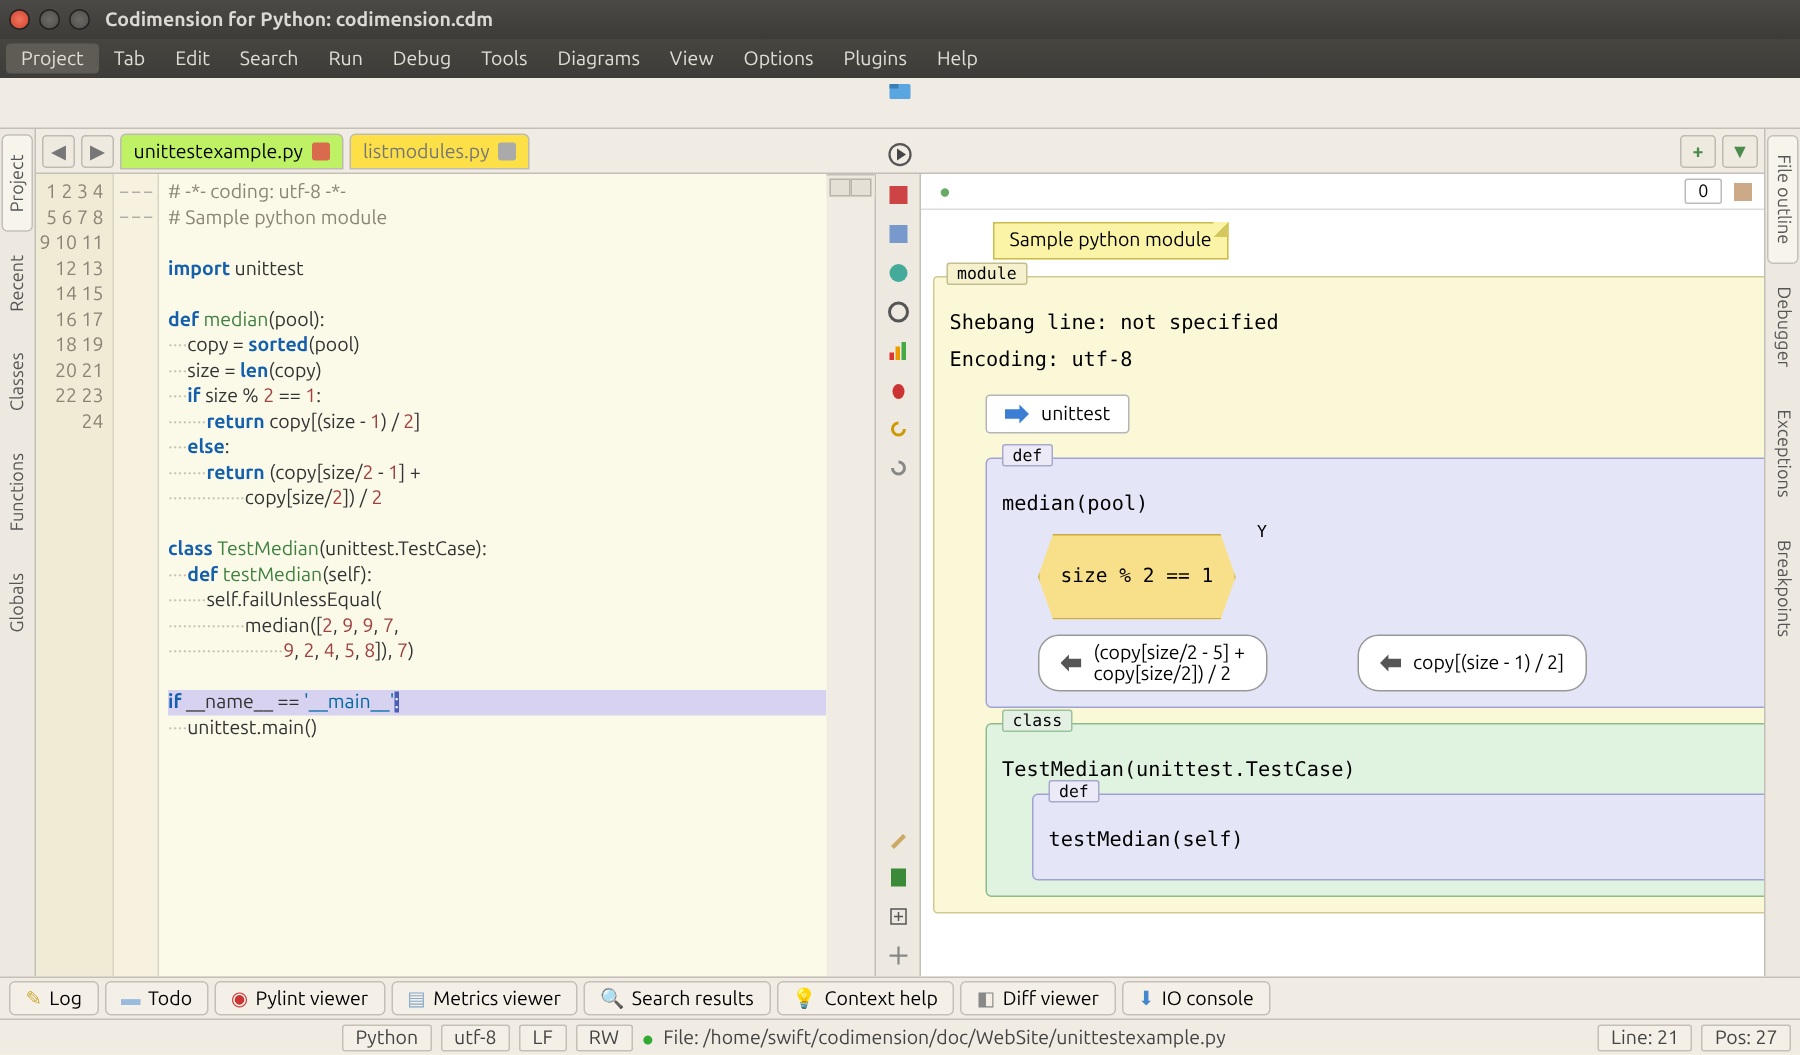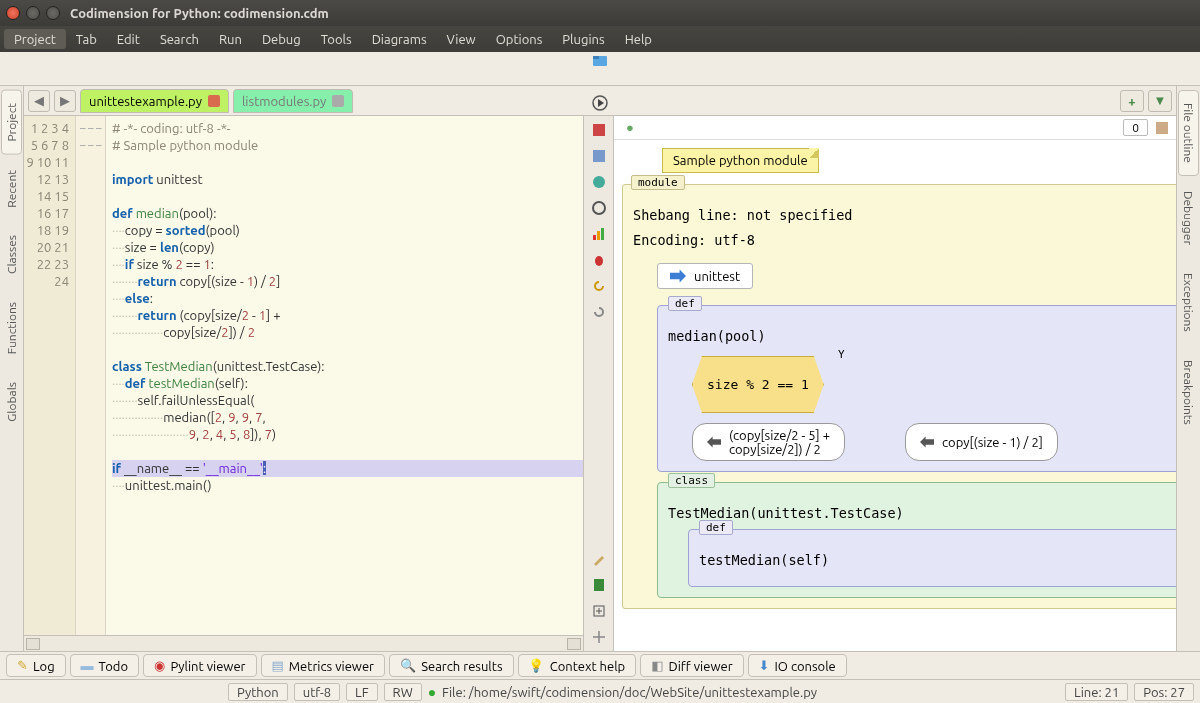--- a/index.html
+++ b/index.html
@@ -18,36 +18,36 @@
 .tool-sep{width:1px;height:24px;background:#c4c0b8;margin:0 2px;}
 .main-area{flex:1;display:flex;overflow:hidden;}
 .side-tabs{width:24px;background:#ede9e0;border-right:1px solid #c4c0b8;display:flex;flex-direction:column;align-items:center;padding-top:4px;}
 .side-tab{writing-mode:vertical-rl;transform:rotate(180deg);padding:12px 3px;font-size:12px;color:#555;border:1px solid transparent;border-radius:4px;margin-bottom:2px;cursor:pointer;}
 .side-tab.right{transform:none;writing-mode:vertical-rl;}
 .side-tab.active{background:#f7f4ec;border-color:#c4c0b8;}
 .center-col{flex:1;display:flex;flex-direction:column;overflow:hidden;}
 .tab-strip{height:30px;display:flex;align-items:center;padding:0 4px;gap:4px;border-bottom:1px solid #c4c0b8;}
 .nav-btn{width:22px;height:22px;border:1px solid #bfbbb2;border-radius:3px;display:flex;align-items:center;justify-content:center;background:#efeadf;cursor:pointer;color:#777;}
 .file-tab{height:24px;padding:0 8px;border:1px solid #bfbbb2;border-radius:4px 4px 0 0;background:#bef264;display:flex;align-items:center;gap:6px;cursor:pointer;font-size:13px;}
-.file-tab.inactive{background:#86efac;color:#777;}
+.file-tab.inactive{background:#fde047;color:#777;}
 .tab-close{width:12px;height:12px;background:#d96a4d;border-radius:2px;}
 .tab-close.inactive{background:#aaa;}
 .tab-strip-right{margin-left:auto;display:flex;gap:4px;align-items:center;}
 .btn-box{width:24px;height:22px;border:1px solid #bfbbb2;border-radius:3px;background:#efeadf;display:flex;align-items:center;justify-content:center;cursor:pointer;}
 .editor-split{flex:1;display:flex;overflow:hidden;}
-.editor-pane{width:560px;display:flex;flex-direction:column;border-right:1px solid #c4c0b8;}
+.editor-pane{width:560px;display:flex;border-right:1px solid #c4c0b8;}
 .code-area{flex:1;display:flex;background:#fbfae9;overflow:hidden;font-family:"DejaVu Sans Mono","Courier New",monospace;font-size:13.5px;line-height:17px;}
 .gutter{width:52px;background:#efebd5;color:#8a8574;text-align:right;padding:4px 6px 0 0;border-right:1px solid #d9d5c6;}
 .fold-col{width:30px;background:#f6f2df;border-right:1px solid #d9d5c6;padding:4px 0 0 4px;color:#999;font-size:11px;}
 .code{flex:1;padding:4px 0 0 6px;white-space:pre;color:#333;overflow:hidden;}
 .c-comment{color:#8a8575;}
 .c-kw{color:#1560ad;font-weight:bold;}
 .c-fn{color:#3f7f3f;}
 .c-num{color:#a04040;}
-.c-str{color:#6d28d9;}
+.c-str{color:#0369a1;}
 .dots{color:#c9c4b1;}
 .code-line-hl{background:#d6d2ef;display:inline-block;width:100%;}
 .sel{background:#4a5eb7;color:#fff;}
 .h-scroll{height:16px;background:#ede9df;border-top:1px solid #c4c0b8;display:flex;align-items:center;padding:0 2px;}
 .scroll-btn{width:14px;height:12px;border:1px solid #b8b4aa;background:#e4e0d6;}
 .mid-iconcol{width:30px;background:#ede9e0;border-right:1px solid #c4c0b8;display:flex;flex-direction:column;align-items:center;padding-top:6px;gap:10px;}
 .diagram-pane{flex:1;display:flex;flex-direction:column;background:#fff;}
 .diagram-header{height:24px;display:flex;align-items:center;justify-content:flex-end;gap:6px;padding:0 6px;border-bottom:1px solid #ddd;}
 .zero-box{border:1px solid #bbb;padding:1px 8px;border-radius:2px;font-size:12px;}
 .diagram-canvas{flex:1;position:relative;overflow:hidden;background:#fff;padding:8px 12px;}

